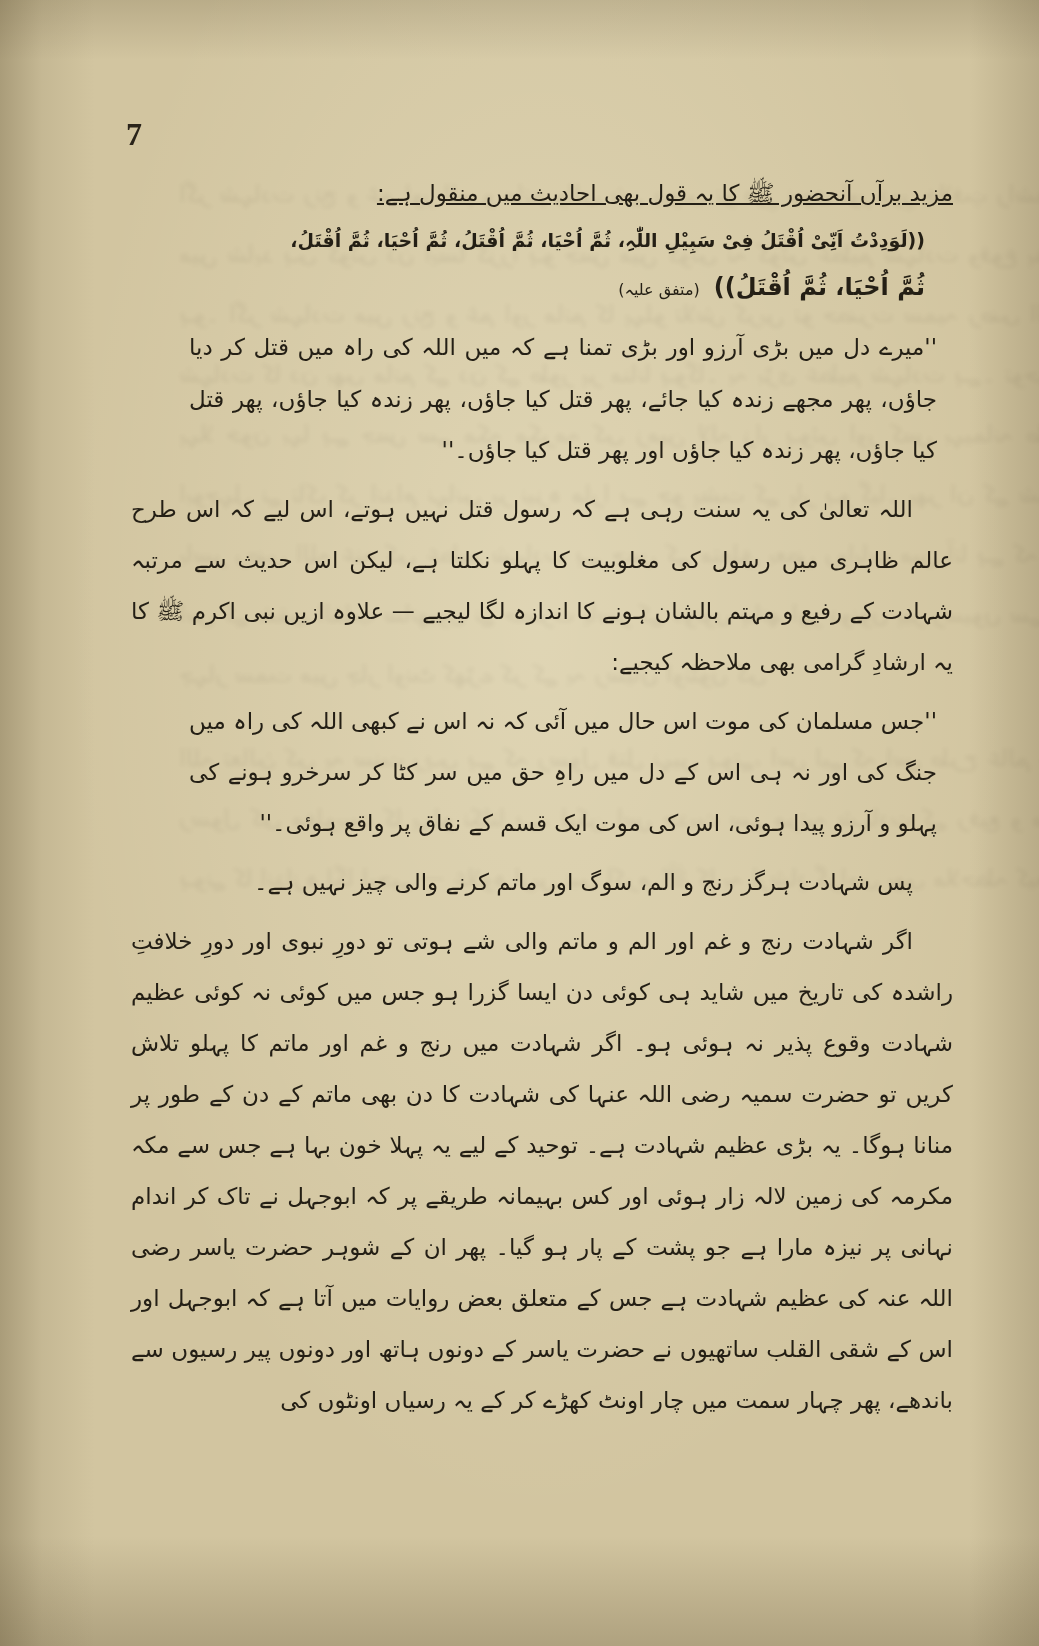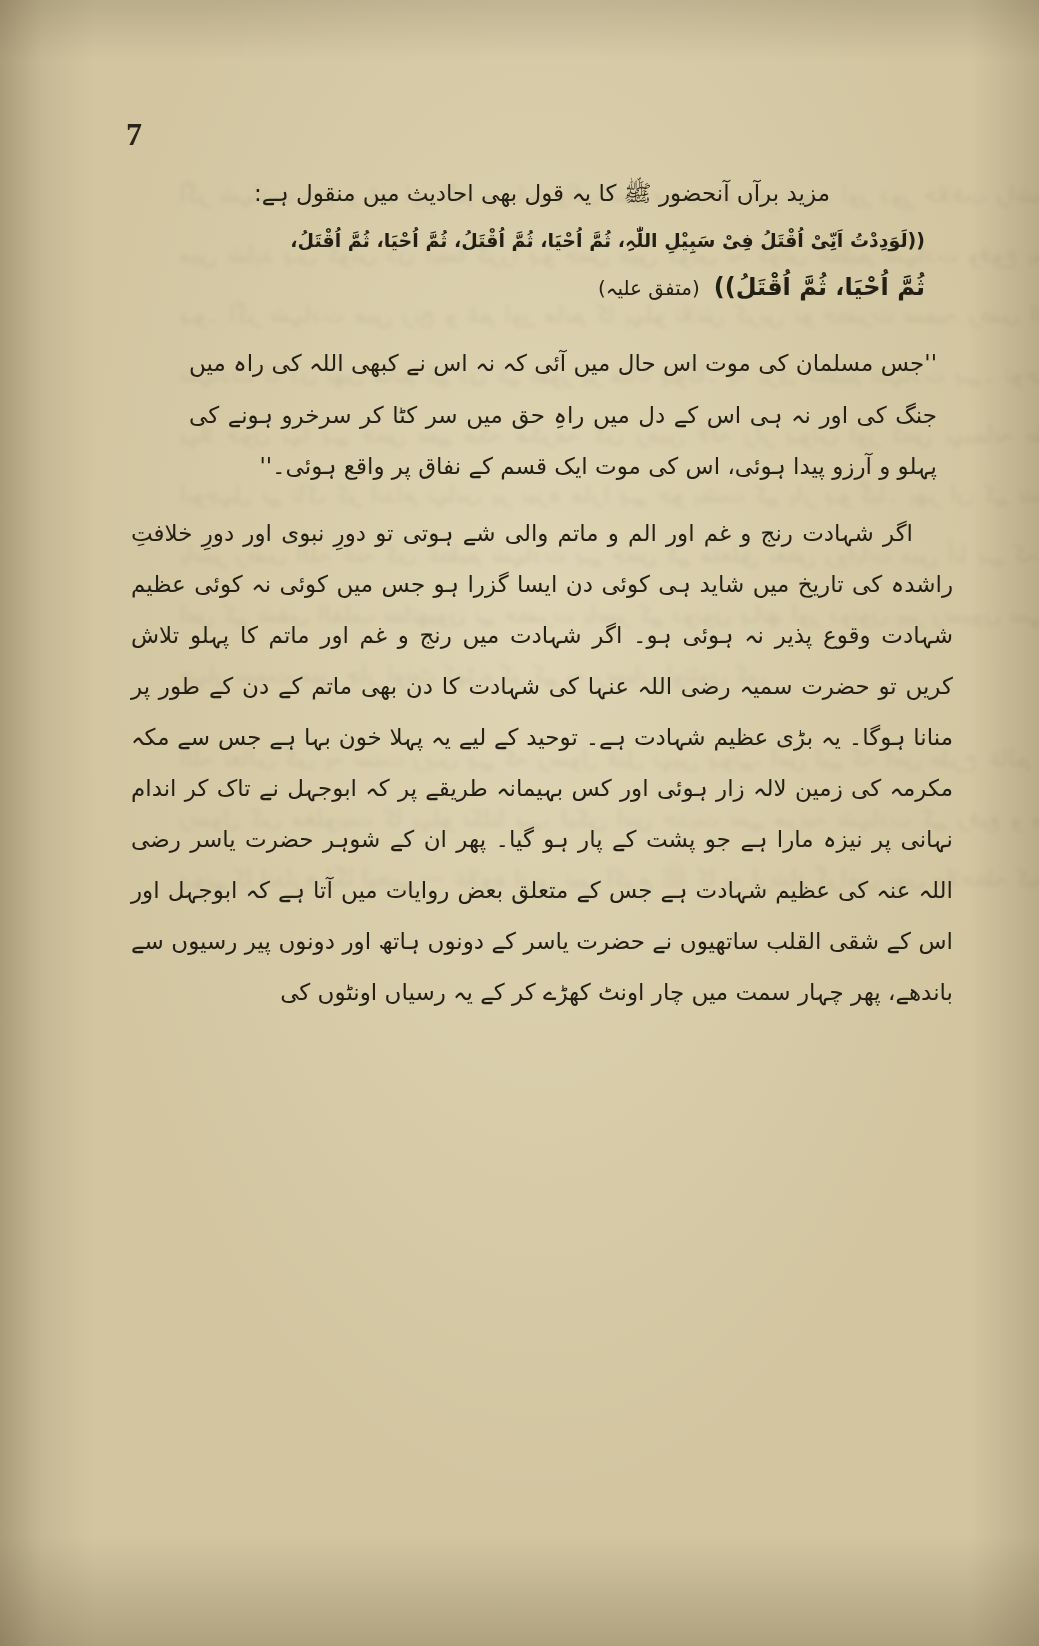--- a/index.html
+++ b/index.html
@@ -52,31 +52,31 @@
     position: absolute;
     top: 168px;
     right: 86px;
     width: 822px;
     direction: rtl;
     font-size: 23px;
     line-height: 2.22;
     text-align: justify;
   }
   .text-block p { margin: 0; }
-  .lead-line { text-align: center; }
+  .lead-line { text-align: right; text-decoration: underline; }
   .arabic {
     font-weight: bold;
     font-size: 19px;
     padding-right: 28px;
     padding-left: 10px;
   }
   .arabic-tail { font-weight: bold; font-size: 24px; padding-right: 28px; }
   .attr {
     font-weight: normal;
-    font-size: 20px;
+    font-size: 16px;
     padding-right: 14px;
   }
   .translation {
     padding-right: 16px;
     padding-left: 58px;
   }
   .body-para { text-indent: 40px; }
   .single-line { text-indent: 40px; }
   .spacer-s { height: 8px; }
 </style>
@@ -94,31 +94,34 @@
 
   <div class="text-block">
 
     <p class="lead-line">مزید برآں آنحضور ﷺ کا یہ قول بھی احادیث میں منقول ہے:</p>
 
     <p class="arabic">((لَوَدِدْتُ اَنِّیْ اُقْتَلُ فِیْ سَبِیْلِ اللّٰہِ، ثُمَّ اُحْیَا، ثُمَّ اُقْتَلُ، ثُمَّ اُحْیَا، ثُمَّ اُقْتَلُ،</p>
     <p class="arabic-tail"><span>ثُمَّ اُحْیَا، ثُمَّ اُقْتَلُ))</span><span class="attr">(متفق علیہ)</span></p>
 
     <div class="spacer-s"></div>
 
+    <p class="translation">''میرے دل میں بڑی آرزو اور بڑی تمنا ہے کہ میں اللہ کی راہ میں قتل کر دیا جاؤں، پھر مجھے زندہ کیا جائے، پھر قتل کیا جاؤں، پھر زندہ کیا جاؤں، پھر قتل کیا جاؤں، پھر زندہ کیا جاؤں اور پھر قتل کیا جاؤں۔''</p>
 
     <div class="spacer-s"></div>
 
+    <p class="body-para">اللہ تعالیٰ کی یہ سنت رہی ہے کہ رسول قتل نہیں ہوتے، اس لیے کہ اس طرح عالم ظاہری میں رسول کی مغلوبیت کا پہلو نکلتا ہے، لیکن اس حدیث سے مرتبہ شہادت کے رفیع و مہتم بالشان ہونے کا اندازہ لگا لیجیے — علاوہ ازیں نبی اکرم ﷺ کا یہ ارشادِ گرامی بھی ملاحظہ کیجیے:</p>
 
 
     <div class="spacer-s"></div>
 
     <p class="translation">''جس مسلمان کی موت اس حال میں آئی کہ نہ اس نے کبھی اللہ کی راہ میں جنگ کی اور نہ ہی اس کے دل میں راہِ حق میں سر کٹا کر سرخرو ہونے کی پہلو و آرزو پیدا ہوئی، اس کی موت ایک قسم کے نفاق پر واقع ہوئی۔''</p>
 
     <div class="spacer-s"></div>
 
+    <p class="single-line">پس شہادت ہرگز رنج و الم، سوگ اور ماتم کرنے والی چیز نہیں ہے۔</p>
 
     <div class="spacer-s"></div>
 
     <p class="body-para">اگر شہادت رنج و غم اور الم و ماتم والی شے ہوتی تو دورِ نبوی اور دورِ خلافتِ راشدہ کی تاریخ میں شاید ہی کوئی دن ایسا گزرا ہو جس میں کوئی نہ کوئی عظیم شہادت وقوع پذیر نہ ہوئی ہو۔ اگر شہادت میں رنج و غم اور ماتم کا پہلو تلاش کریں تو حضرت سمیہ رضی اللہ عنہا کی شہادت کا دن بھی ماتم کے دن کے طور پر منانا ہوگا۔ یہ بڑی عظیم شہادت ہے۔ توحید کے لیے یہ پہلا خون بہا ہے جس سے مکہ مکرمہ کی زمین لالہ زار ہوئی اور کس بہیمانہ طریقے پر کہ ابوجہل نے تاک کر اندام نہانی پر نیزہ مارا ہے جو پشت کے پار ہو گیا۔ پھر ان کے شوہر حضرت یاسر رضی اللہ عنہ کی عظیم شہادت ہے جس کے متعلق بعض روایات میں آتا ہے کہ ابوجہل اور اس کے شقی القلب ساتھیوں نے حضرت یاسر کے دونوں ہاتھ اور دونوں پیر رسیوں سے باندھے، پھر چہار سمت میں چار اونٹ کھڑے کر کے یہ رسیاں اونٹوں کی</p>
 
   </div>
 
 </div>
 
 </body></html>

